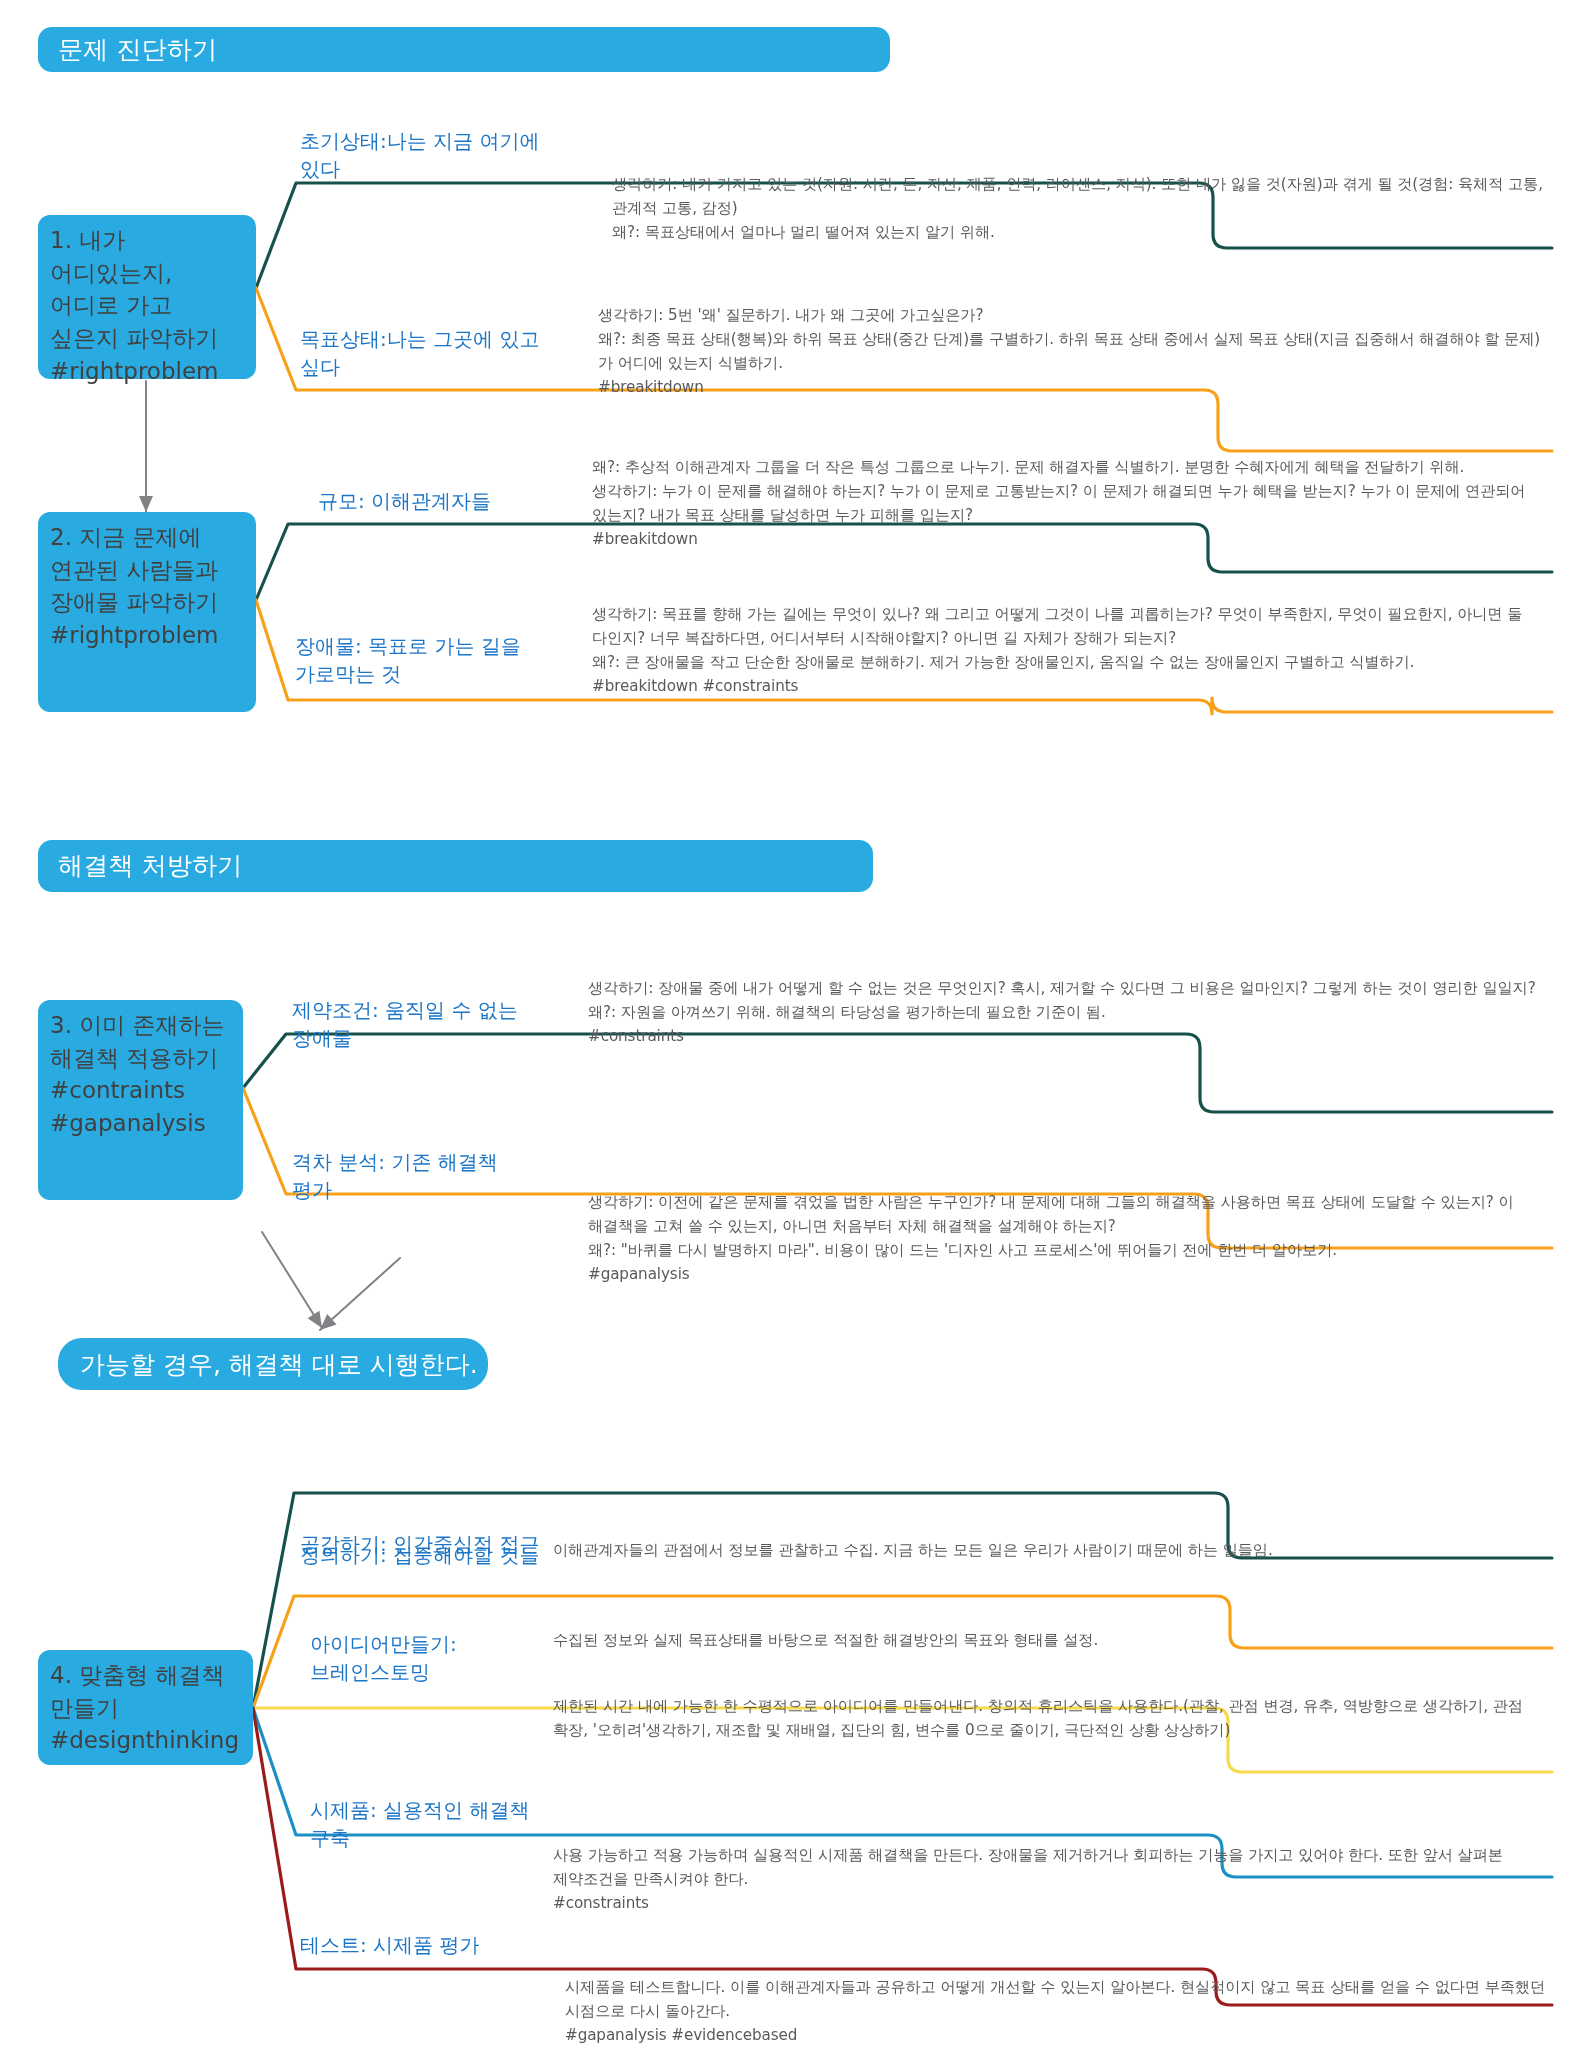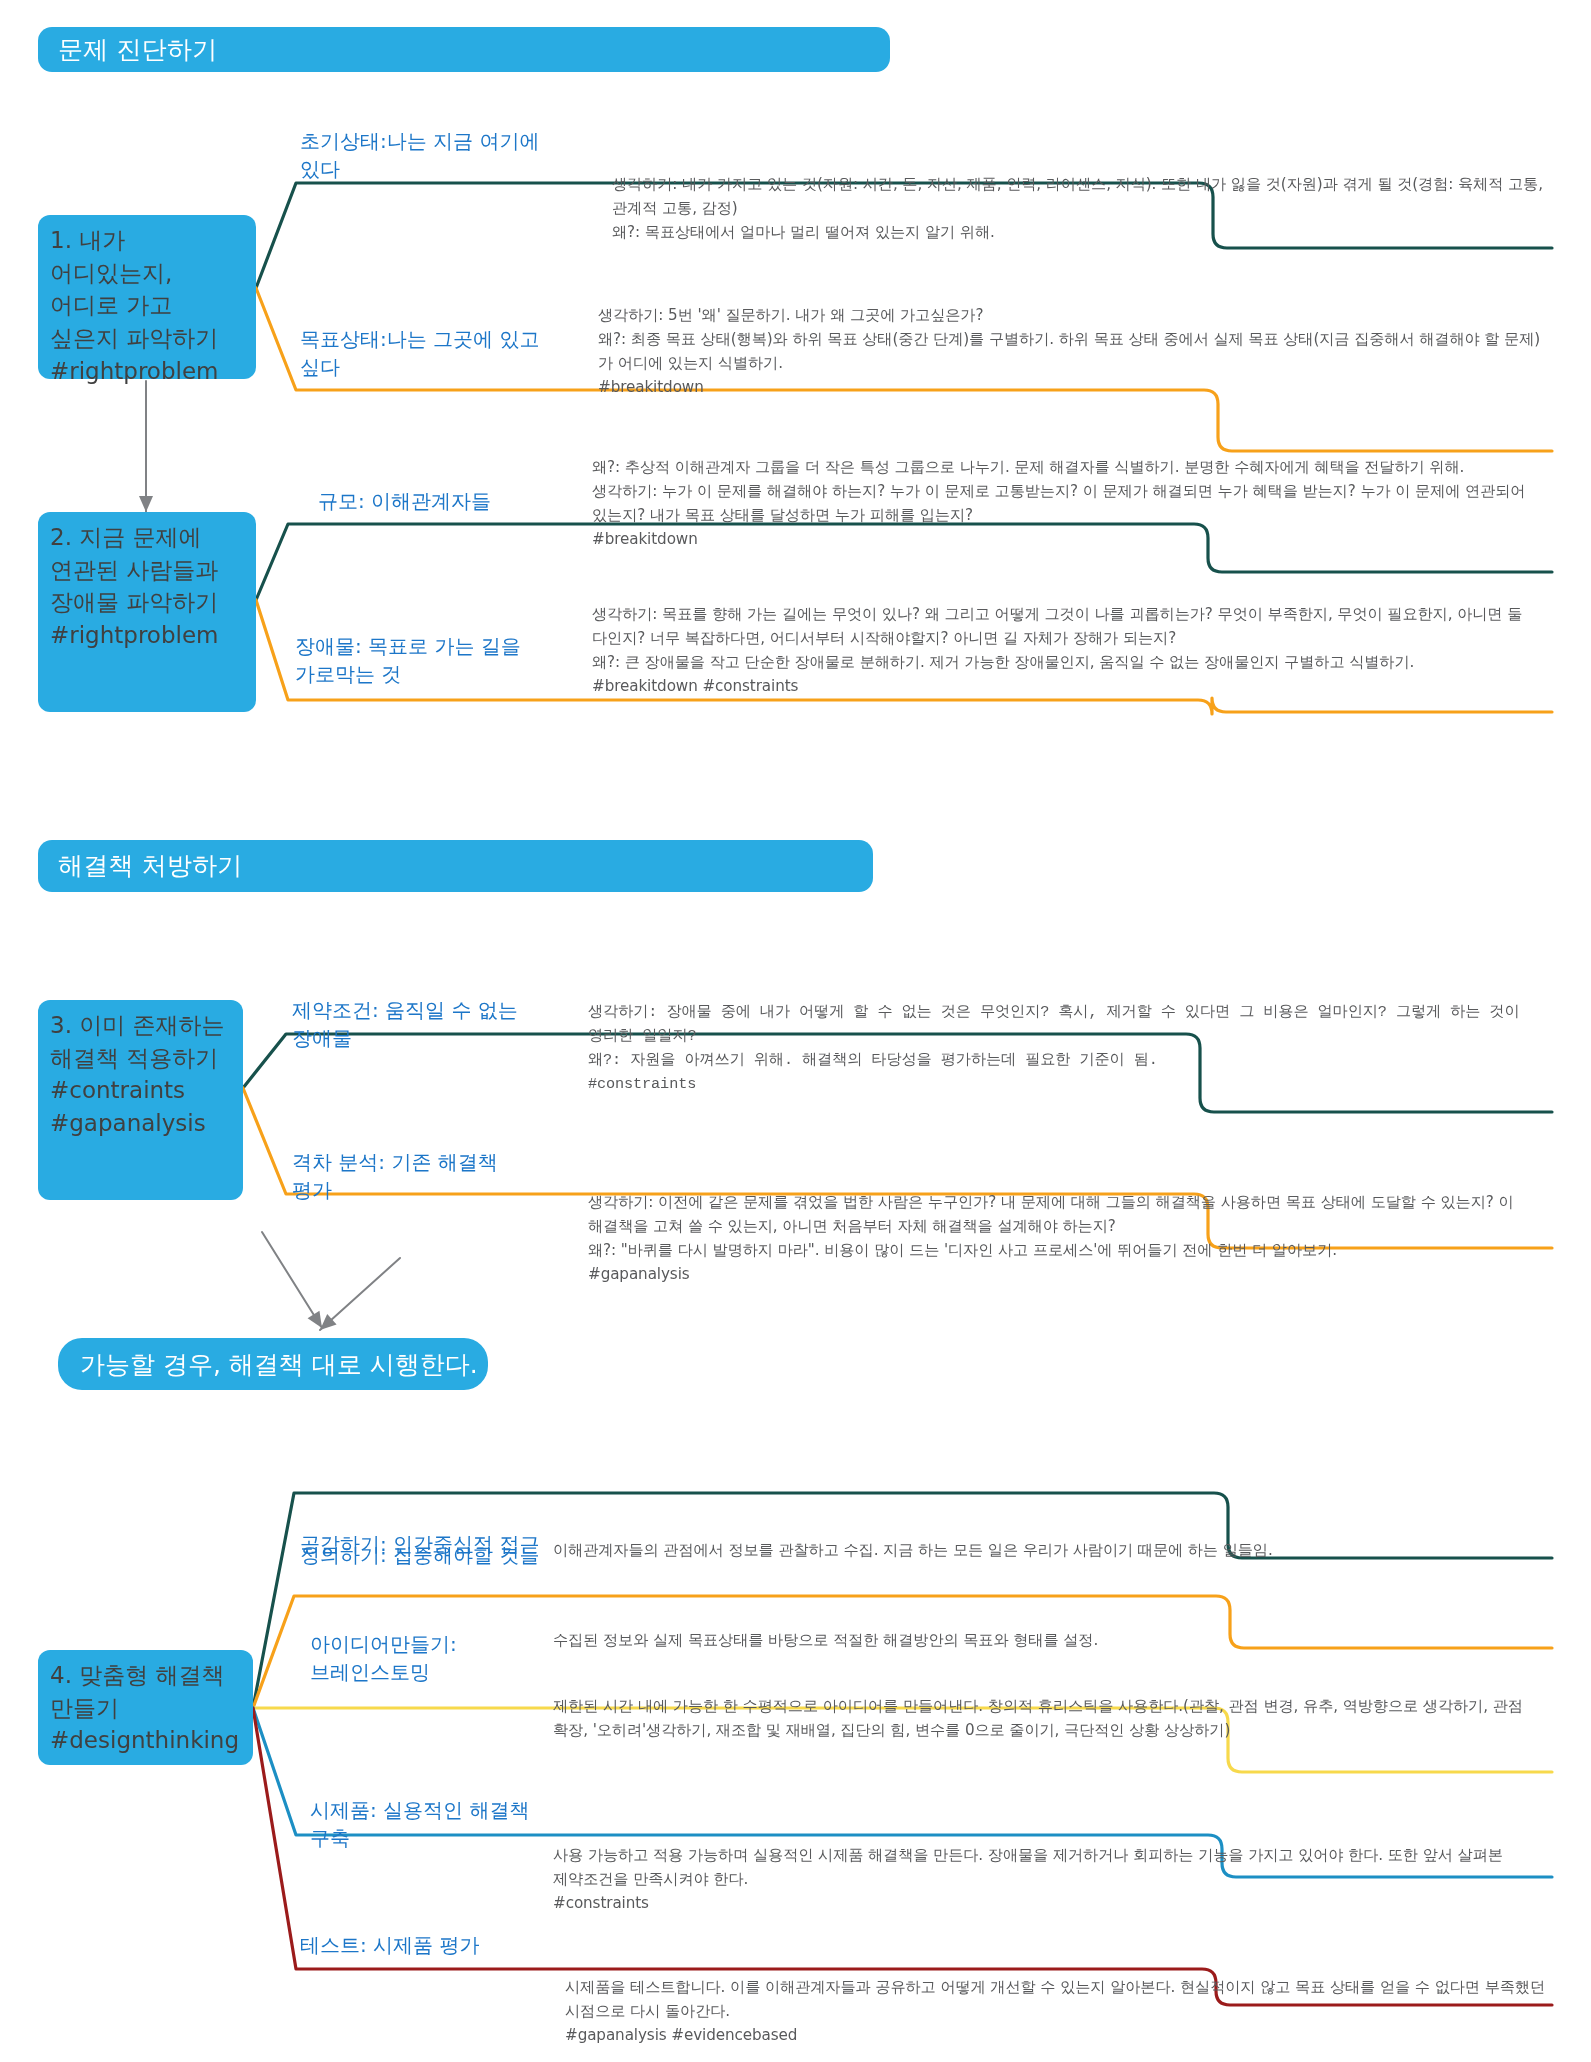--- a/index.html
+++ b/index.html
@@ -166,21 +166,21 @@
 
   <div class="node" style="left:38px; top:1000px; width:205px; height:200px;">
     <span style="white-space:pre-line;">3. 이미 존재하는 해결책 적용하기
 #contraints
 #gapanalysis</span>
   </div>
 
   <div class="blabel" style="left:292px; top:996px; width:250px;">
     <span>제약조건: 움직일 수 없는 장애물</span>
   </div>
-  <div class="para" style="left:588px; top:1000px; width:965px;font-family:Liberation Mono, monospace;">
+  <div class="para" style="left:588px; top:976px; width:965px;">
     <p>생각하기: 장애물 중에 내가 어떻게 할 수 없는 것은 무엇인지? 혹시, 제거할 수 있다면 그 비용은 얼마인지? 그렇게 하는 것이 영리한 일일지?</p>
     <p>왜?: 자원을 아껴쓰기 위해. 해결책의 타당성을 평가하는데 필요한 기준이 됨.</p>
     <p>#constraints</p>
   </div>
 
   <div class="blabel" style="left:292px; top:1148px; width:248px;">
     <span>격차 분석: 기존 해결책 평가</span>
   </div>
   <div class="para" style="left:588px; top:1190px; width:965px;">
     <p>생각하기: 이전에 같은 문제를 겪었을 법한 사람은 누구인가? 내 문제에 대해 그들의 해결책을 사용하면 목표 상태에 도달할 수 있는지? 이 해결책을 고쳐 쓸 수 있는지, 아니면 처음부터 자체 해결책을 설계해야 하는지?</p>

